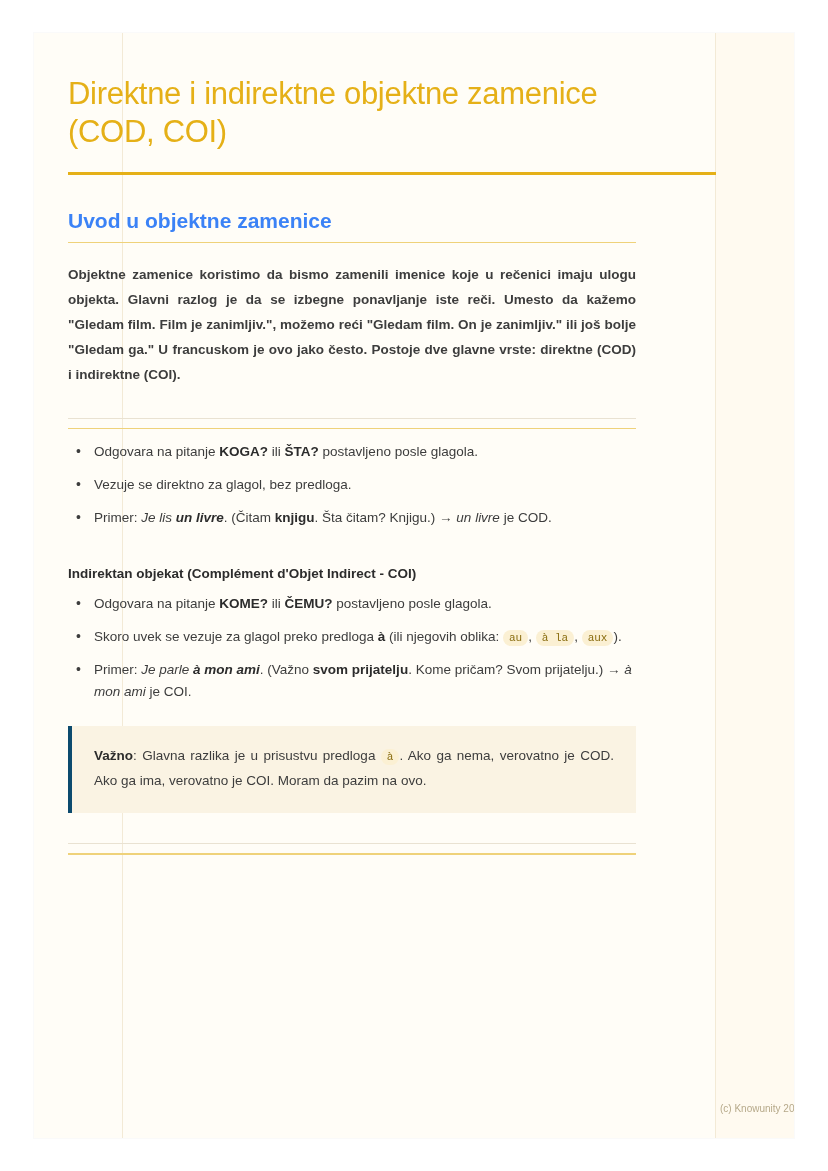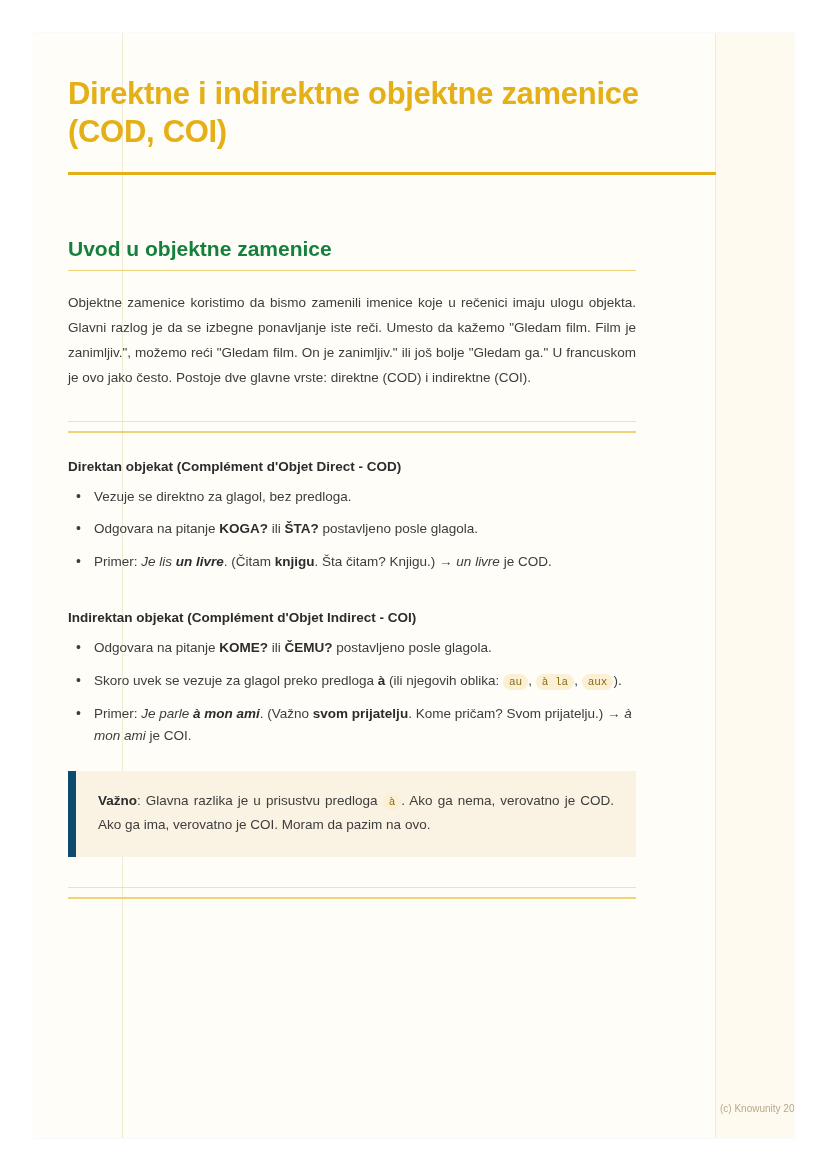--- a/index.html
+++ b/index.html
@@ -46,52 +46,53 @@
   .content {
     position: absolute;
     left: 34px;
     top: 0;
     width: 600px;
   }
   h1.doc-title {
     font-size: 31px;
     line-height: 1.22;
     color: #e5b017;
-    font-weight: bold;
+    font-weight: normal;
     margin: 0;
     padding-top: 42px;
     letter-spacing: -0.3px;
   }
   .title-underline {
     height: 3px;
     background: #e5b017;
     width: 648px;
     margin-top: 21px;
   }
   h2.section-title {
     font-size: 21px;
-    color: #15803d;
+    color: #3b82f6;
     font-weight: bold;
     margin: 0;
-    padding-top: 62px;
+    padding-top: 34px;
   }
   .section-underline {
     height: 1.5px;
     background: #efd27a;
     width: 568px;
     margin-top: 9px;
   }
   p.body-text {
     font-size: 13.5px;
     line-height: 1.85;
     color: #3d3d3d;
     text-align: justify;
     margin: 0;
     padding-top: 20px;
     width: 568px;
+    font-weight: bold;
   }
   .divider {
     height: 1px;
     background: #e9e2d2;
     width: 568px;
     margin-top: 30px;
   }
   h3.sub-title {
     font-size: 13.5px;
     font-weight: bold;
@@ -129,21 +130,21 @@
     border-radius: 8px;
     padding: 2px 6px;
     white-space: nowrap;
   }
   b, strong { font-weight: bold; color: #2c2c2c; }
   i, em { }
   .callout {
     margin-top: 24px;
     width: 568px;
     background: #faf3e3;
-    border-left: 8px solid #0c4a6e;
+    border-left: 4px solid #0c4a6e;
     box-sizing: border-box;
     padding: 18px 22px 19px 22px;
   }
   .callout p {
     margin: 0;
     font-size: 13.5px;
     line-height: 1.85;
     color: #3d3d3d;
     text-align: justify;
   }
@@ -170,24 +171,23 @@
     <div class="title-underline"></div>
 
     <h2 class="section-title">Uvod u objektne zamenice</h2>
     <div class="section-underline"></div>
     <p class="body-text">Objektne zamenice koristimo da bismo zamenili imenice koje u rečenici imaju ulogu objekta. Glavni razlog je da se izbegne ponavljanje iste reči. Umesto da kažemo "Gledam film. Film je zanimljiv.", možemo reći "Gledam film. On je zanimljiv." ili još bolje "Gledam ga." U francuskom je ovo jako često. Postoje dve glavne vrste: direktne (COD) i indirektne (COI).</p>
 
     <div class="divider"></div>
 
     <div class="section-underline"></div>
 
-    <h3 class="sub-title">Direktan objekat (Complément d'Objet Direct - COD)</h3>
     <ul class="bullets">
+        <li><span>Odgovara na pitanje </span><b>KOGA?</b><span> ili </span><b>ŠTA?</b><span> postavljeno posle glagola.</span></li>
         <li><span>Vezuje se direktno za glagol, bez predloga.</span></li>
-        <li><span>Odgovara na pitanje </span><b>KOGA?</b><span> ili </span><b>ŠTA?</b><span> postavljeno posle glagola.</span></li>
         <li><span>Primer: </span><i>Je lis </i><b style="font-style: italic;">un livre</b><span>. (Čitam </span><b>knjigu</b><span>. Šta čitam? Knjigu.) → </span><i>un livre</i><span> je COD.</span></li>
       </ul>
 
     <h3 class="sub-title">Indirektan objekat (Complément d'Objet Indirect - COI)</h3>
     <ul class="bullets">
         <li><span>Odgovara na pitanje </span><b>KOME?</b><span> ili </span><b>ČEMU?</b><span> postavljeno posle glagola.</span></li>
         <li><span>Skoro uvek se vezuje za glagol preko predloga </span><b>à</b><span> (ili njegovih oblika: </span><span class="code">au</span><span>, </span><span class="code">à la</span><span>, </span><span class="code">aux</span><span>).</span></li>
         <li><span>Primer: </span><i>Je parle </i><b style="font-style: italic;">à mon ami</b><span>. (Važno </span><b>svom prijatelju</b><span>. Kome pričam? Svom prijatelju.) → </span><i>à mon ami</i><span> je COI.</span></li>
       </ul>
 

